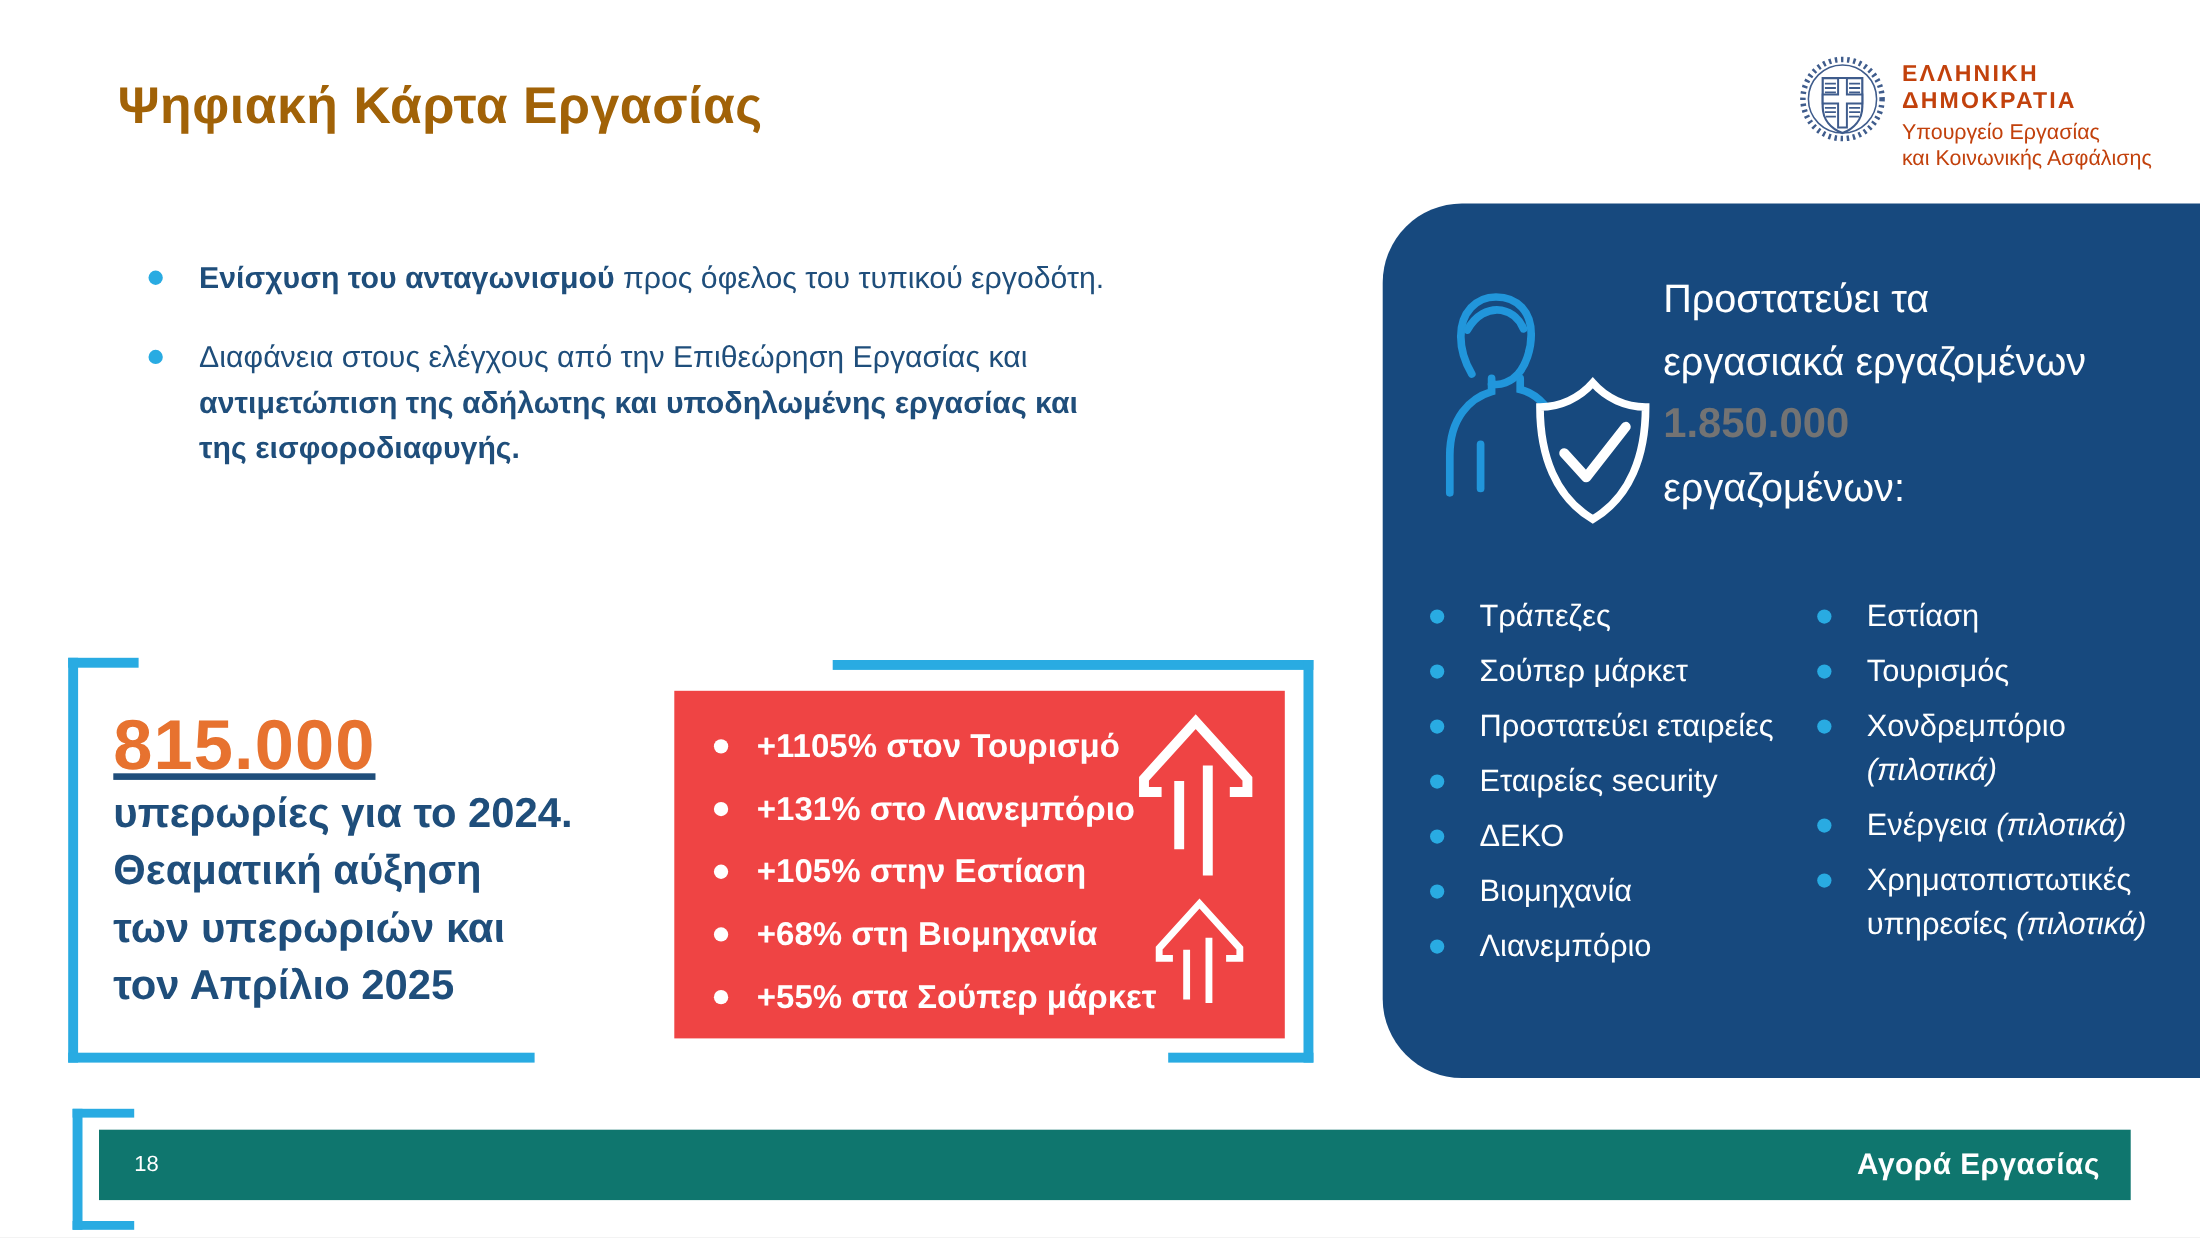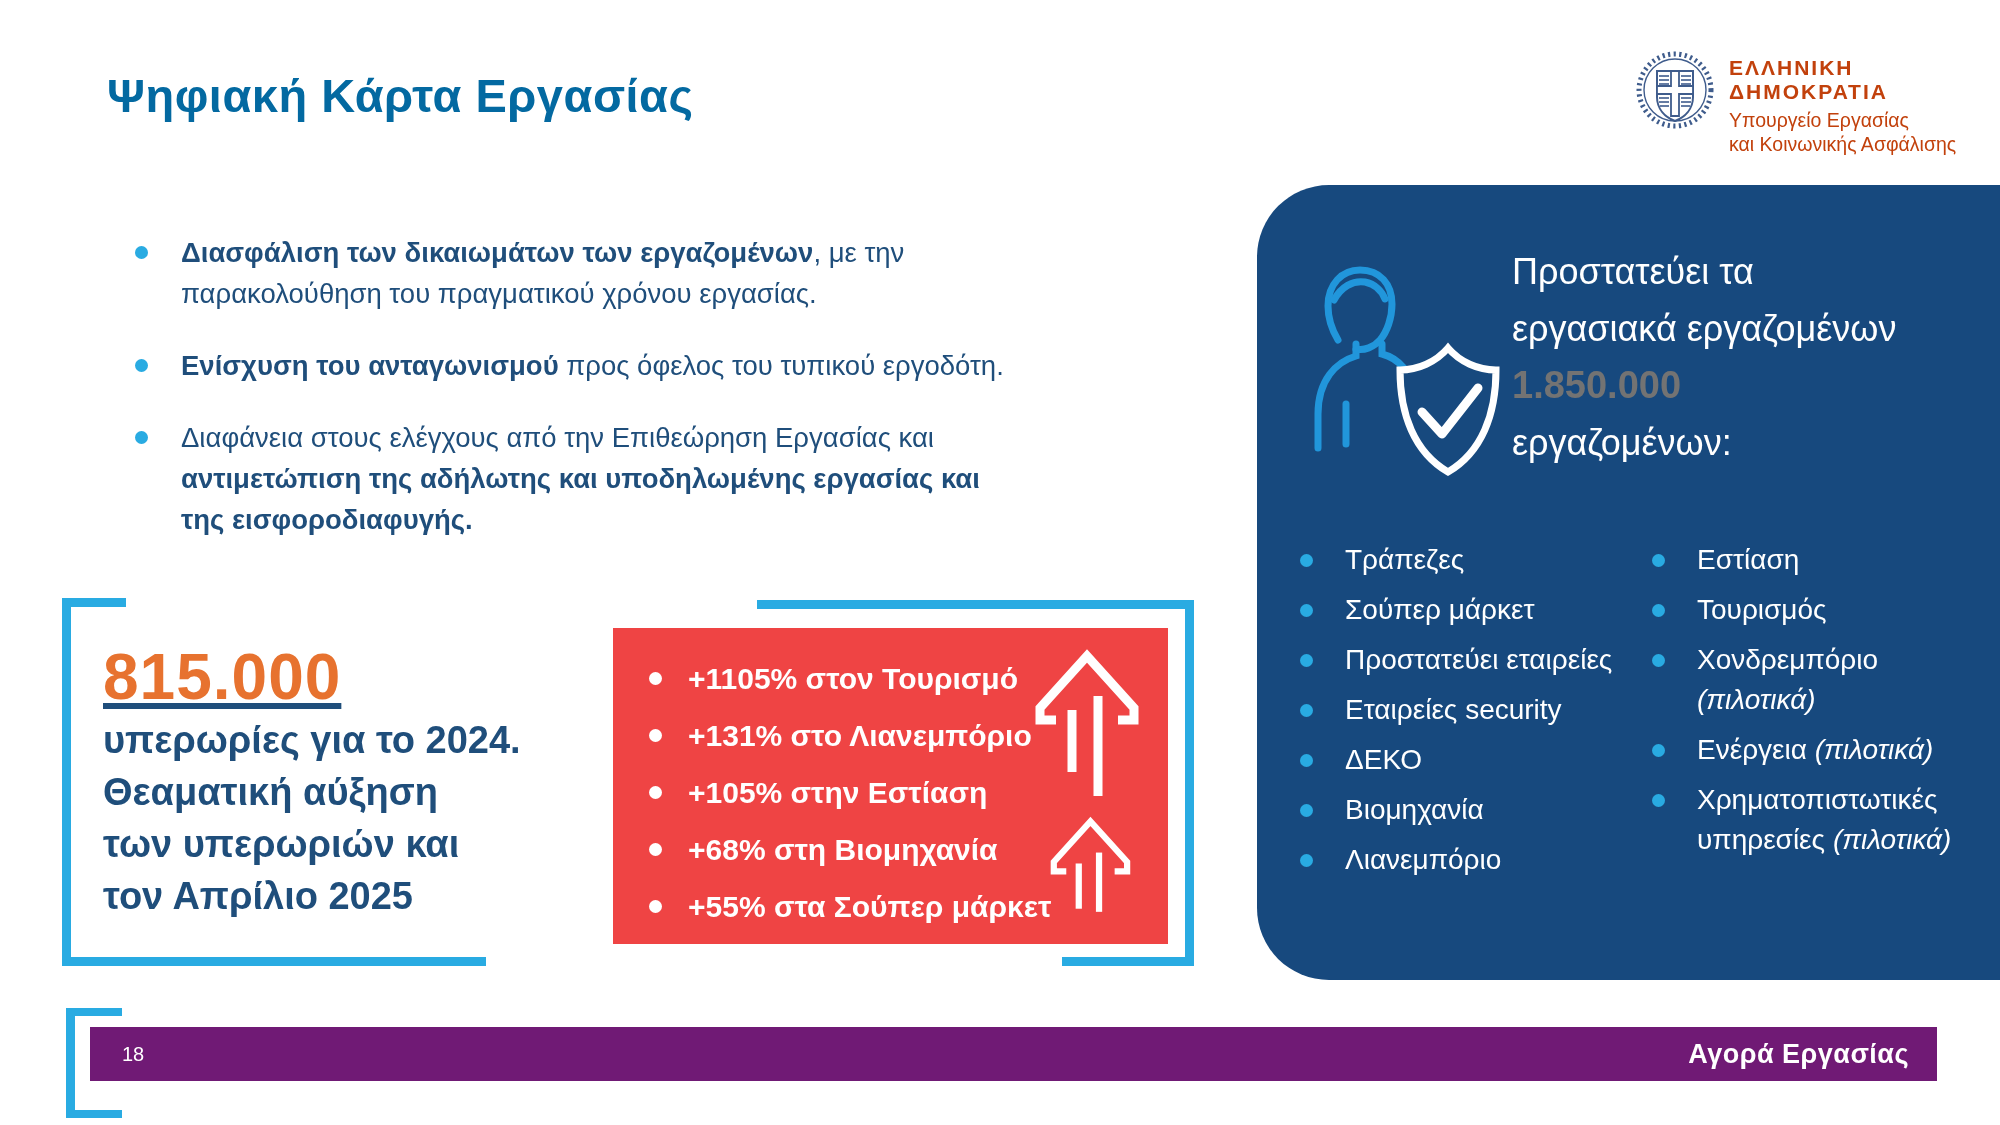--- a/index.html
+++ b/index.html
@@ -3,21 +3,21 @@
 <meta charset="utf-8">
 <style>
   html,body{margin:0;padding:0;background:#e9e9e9;}
   .slide{
     position:relative;width:2000px;height:1125px;background:#ffffff;
     font-family:"Liberation Sans", sans-serif;overflow:hidden;
   }
   
   .page-title{
     position:absolute;left:107px;top:68px;
-    font-size:47px;font-weight:bold;color:#0369a1;letter-spacing:.5px;
+    font-size:47px;font-weight:bold;color:#a16207;letter-spacing:.5px;
   }
   
   .gov-logo{position:absolute;left:1633px;top:48px;display:flex;align-items:flex-start;}
   .gov-logo svg{flex:0 0 auto;}
   .gov-logo .logo-text{margin-left:12px;color:#c2410c;padding-top:8px;}
   .gov-logo .l1{font-size:21px;font-weight:bold;letter-spacing:2px;margin-bottom:4px;}
   .gov-logo .l2,.gov-logo .l3{font-size:19.5px;line-height:24px;}
   
   .intro-list{position:absolute;left:135px;top:232px;width:930px;list-style:none;margin:0;padding:0;}
   .intro-list li{display:flex;margin-bottom:31px;}
@@ -49,21 +49,21 @@
   .panel-icon{position:absolute;left:1288px;top:252px;}
   .panel-col{position:absolute;list-style:none;margin:0;padding:0;width:330px;}
   .panel-col.c1{left:1300px;top:540px;}
   .panel-col.c2{left:1652px;top:540px;}
   .panel-col li{position:relative;padding-left:45px;margin-bottom:10px;
     font-size:28px;line-height:40px;color:#ffffff;}
   .panel-col li::before{content:"";position:absolute;left:0;top:14px;width:13px;height:13px;border-radius:50%;background:#29ABE2;}
   .panel-col .note{font-style:italic;}
   .panel-col .note.block{display:block;}
   
-  .footer-bar{position:absolute;left:90px;top:1027px;width:1847px;height:54px;background:#701a75;}
+  .footer-bar{position:absolute;left:90px;top:1027px;width:1847px;height:64px;background:#0f766e;}
   .footer-page{position:absolute;left:32px;top:50%;transform:translateY(-50%);color:#ffffff;font-size:20px;}
   .footer-label{position:absolute;right:28px;top:50%;transform:translateY(-50%);color:#ffffff;font-size:27px;font-weight:bold;letter-spacing:.5px;}
 </style>
 </head>
 <body>
 
 <div class="slide">
 
   <div class="page-title">Ψηφιακή Κάρτα Εργασίας</div>
 
@@ -92,27 +92,20 @@
       <div class="l1">ΕΛΛΗΝΙΚΗ ΔΗΜΟΚΡΑΤΙΑ</div>
       <div class="l2">Υπουργείο Εργασίας</div>
       <div class="l3">και Κοινωνικής Ασφάλισης</div>
     </div>
   </div>
 
   <ul class="intro-list">
     <li>
       <span class="dot"></span>
       <span class="txt">
-        <span><b>Διασφάλιση των δικαιωμάτων των εργαζομένων</b><span>, με την</span></span>
-        <span class="blk">παρακολούθηση του πραγματικού χρόνου εργασίας.</span>
-      </span>
-    </li>
-    <li>
-      <span class="dot"></span>
-      <span class="txt">
         <b>Ενίσχυση του ανταγωνισμού</b><span> προς όφελος του τυπικού εργοδότη.</span>
       </span>
     </li>
     <li>
       <span class="dot"></span>
       <span class="txt">
         <span class="blk">Διαφάνεια στους ελέγχους από την Επιθεώρηση Εργασίας και</span>
         <b class="blk">αντιμετώπιση της αδήλωτης και υποδηλωμένης εργασίας και</b>
         <b class="blk">της εισφοροδιαφυγής.</b>
       </span>

